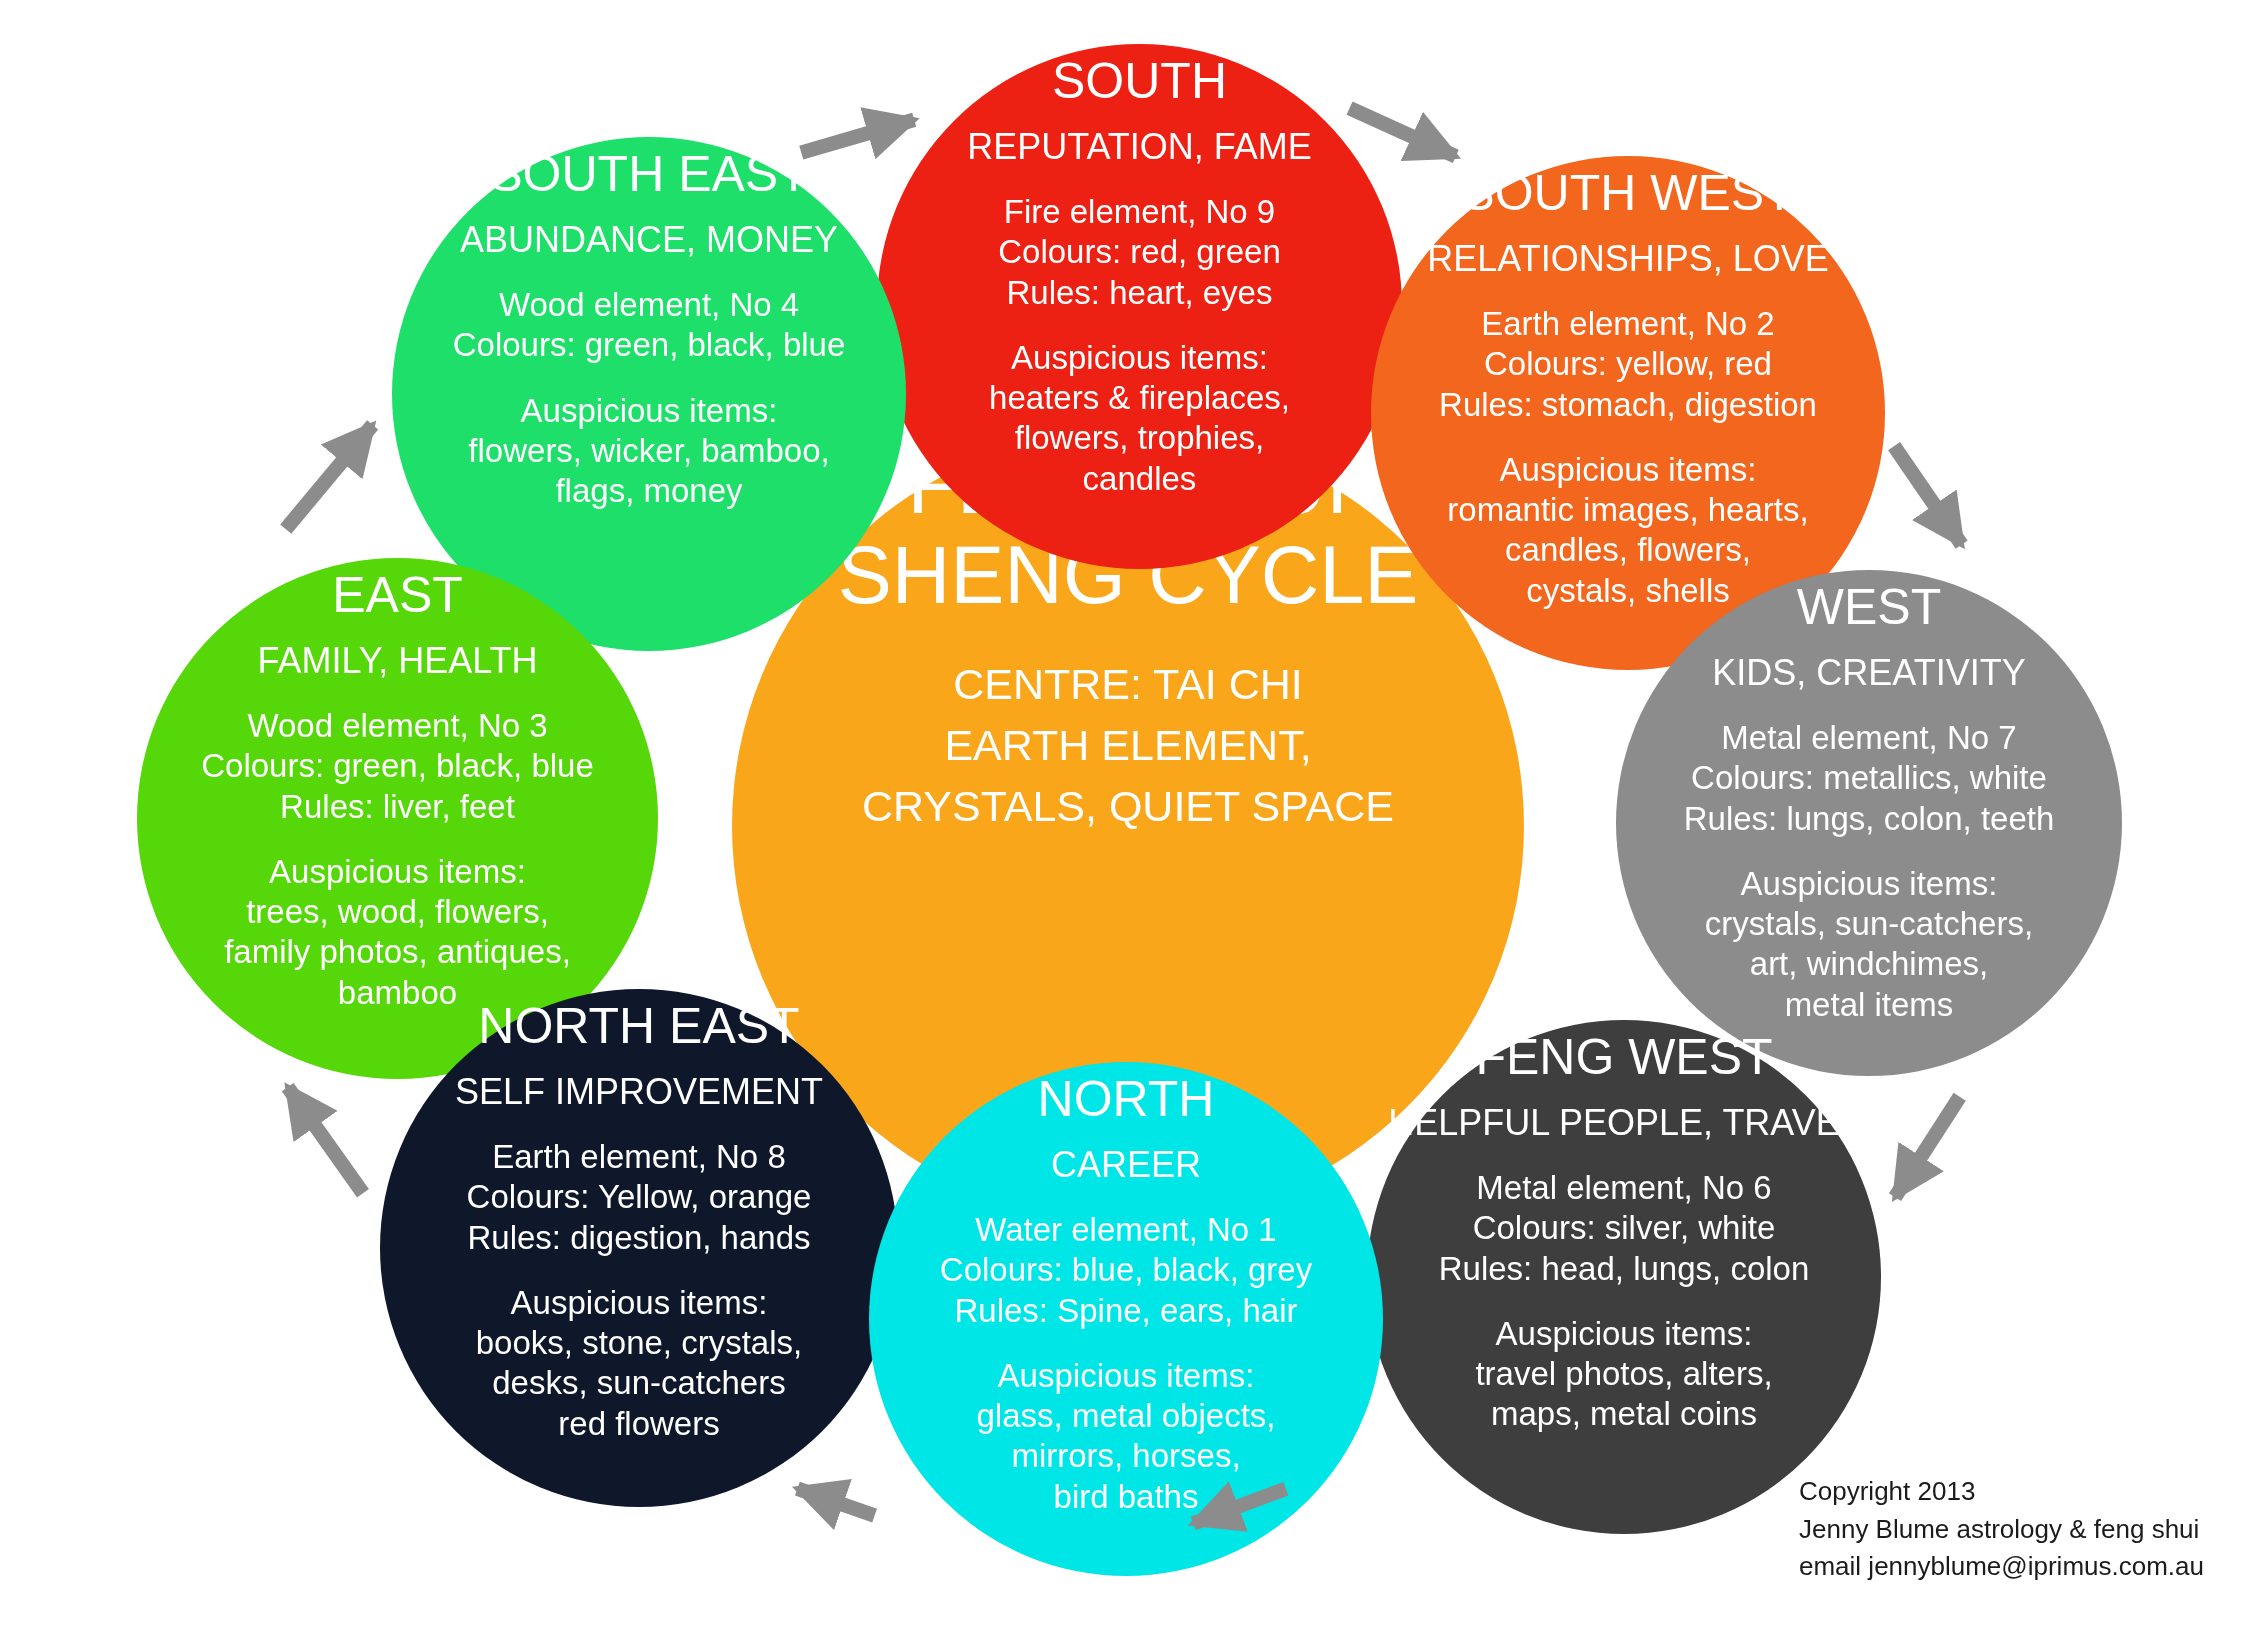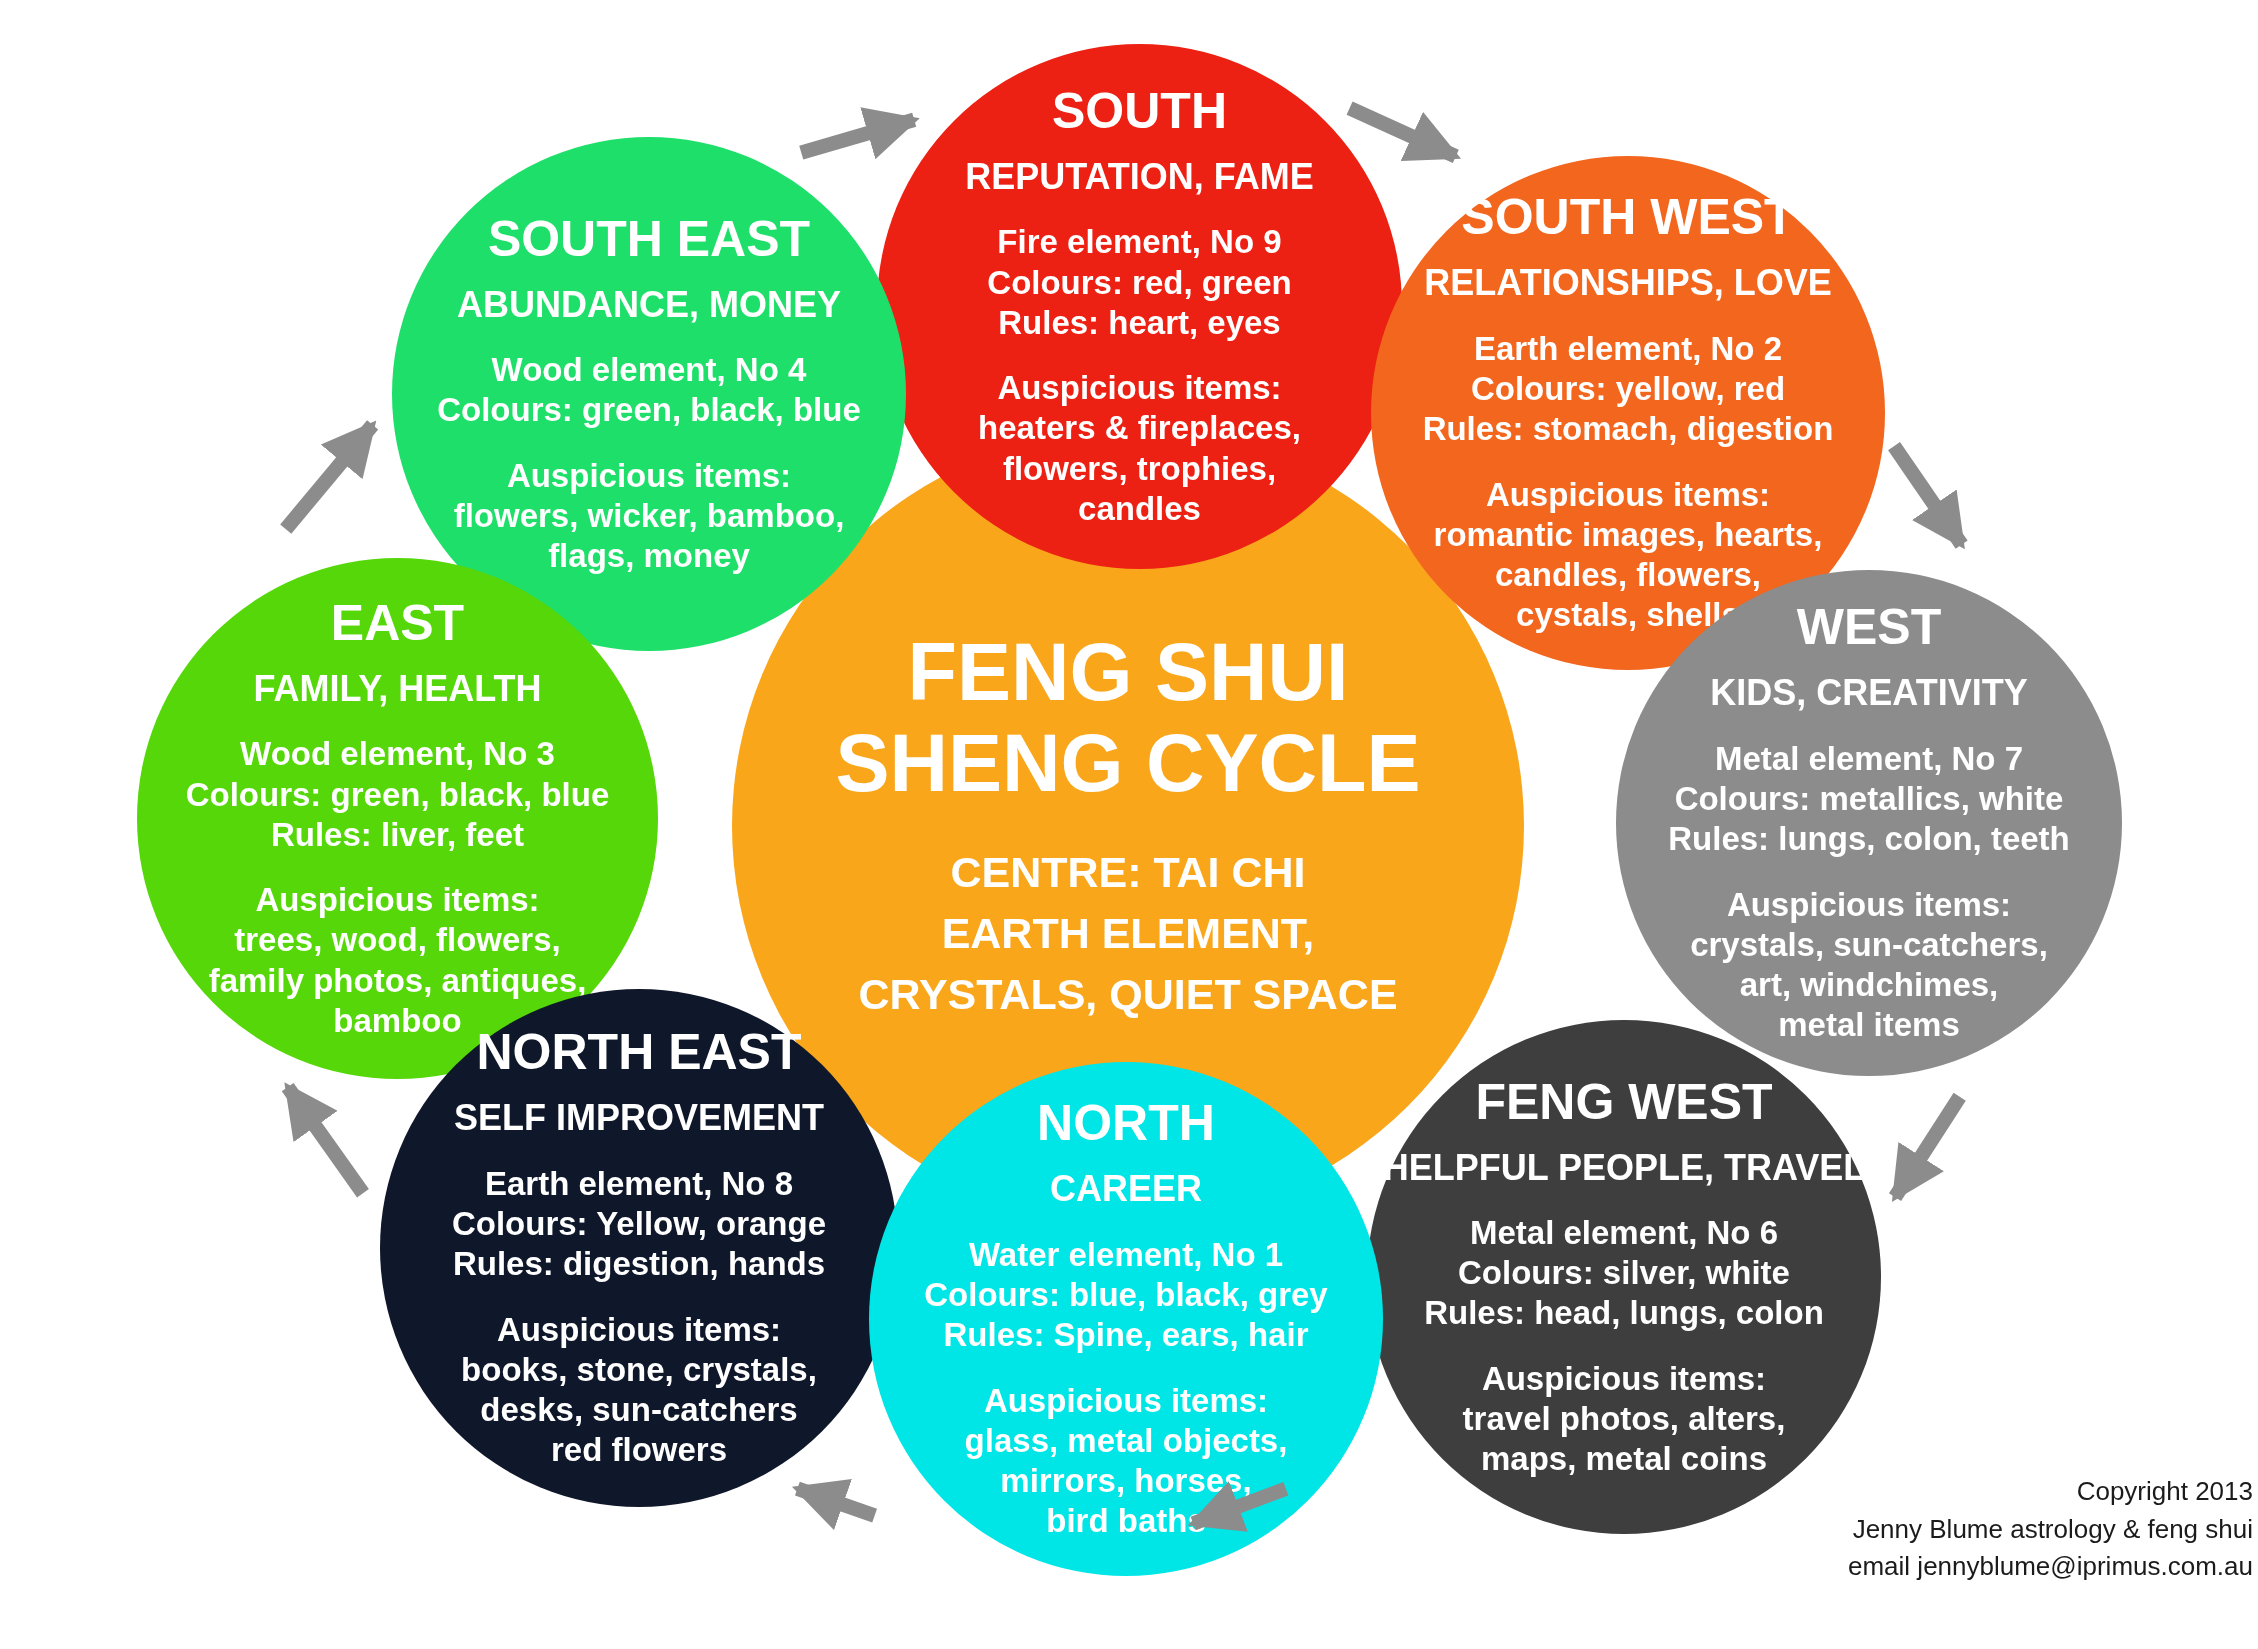--- a/index.html
+++ b/index.html
@@ -2,43 +2,43 @@
 <html><head>
 <meta charset="utf-8">
 <style>
   html,body{margin:0;padding:0;}
   body{
     width:2258px;height:1649px;position:relative;background:#ffffff;
     font-family:"Liberation Sans", sans-serif;overflow:hidden;
   }
   .circle{
     position:absolute;border-radius:50%;color:#ffffff;
-    display:flex;flex-direction:column;justify-content:center;align-items:center;
-    text-align:center;font-weight:700;box-sizing:border-box;padding:9.7px 13.5px;
+    display:flex;flex-direction:column;justify-content:flex-start;align-items:center;
+    text-align:center;font-weight:400;box-sizing:border-box;padding:9.7px 13.5px;
   }
   .c-title{font-size:50px;line-height:1.08;letter-spacing:0;}
   .c-sub{font-size:36px;line-height:1.15;margin-top:18px;}
   .c-block{font-size:33px;line-height:1.22;margin-top:25px;}
   .c-line{display:block;}
   
   #c-south      {left:877px;  top:44px;   width:525px; height:525px;}
   #c-south-east {left:392px;  top:137px;  width:514px; height:514px;}
   #c-south-west {left:1371px; top:156px;  width:514px; height:514px;}
   #c-east       {left:137px;  top:558px;  width:521px; height:521px;}
   #c-west       {left:1616px; top:570px;  width:506px; height:506px;}
   #c-north-east {left:380px;  top:989px; width:518px; height:518px;}
   #c-north-west {left:1367px; top:1020px; width:514px; height:514px;}
   #c-north      {left:869px;  top:1062px; width:514px; height:514px;}
   #c-center     {left:732px;  top:430px;  width:792px; height:792px;}
   #c-center .center-title{font-size:81px;line-height:1.12;}
   #c-center .center-sub{font-size:43px;line-height:1.42;margin-top:33px;}
   #cycle-arrows{position:absolute;left:0;top:0;width:2258px;height:1649px;pointer-events:none;}
   #footer{
     position:absolute;left:1799px;top:1473px;width:454px;
-    font-size:26px;line-height:1.45;color:#1b1b1b;font-weight:400;text-align:right;
+    font-size:26px;line-height:1.45;color:#1b1b1b;font-weight:400;text-align:left;
   }
 </style>
 </head>
 <body>
 
 <div class="circle" id="c-center" style="background: rgb(249, 166, 27);">
   <div class="center-title">
     <span class="c-line">FENG SHUI</span>
     <span class="c-line">SHENG CYCLE</span>
   </div>

